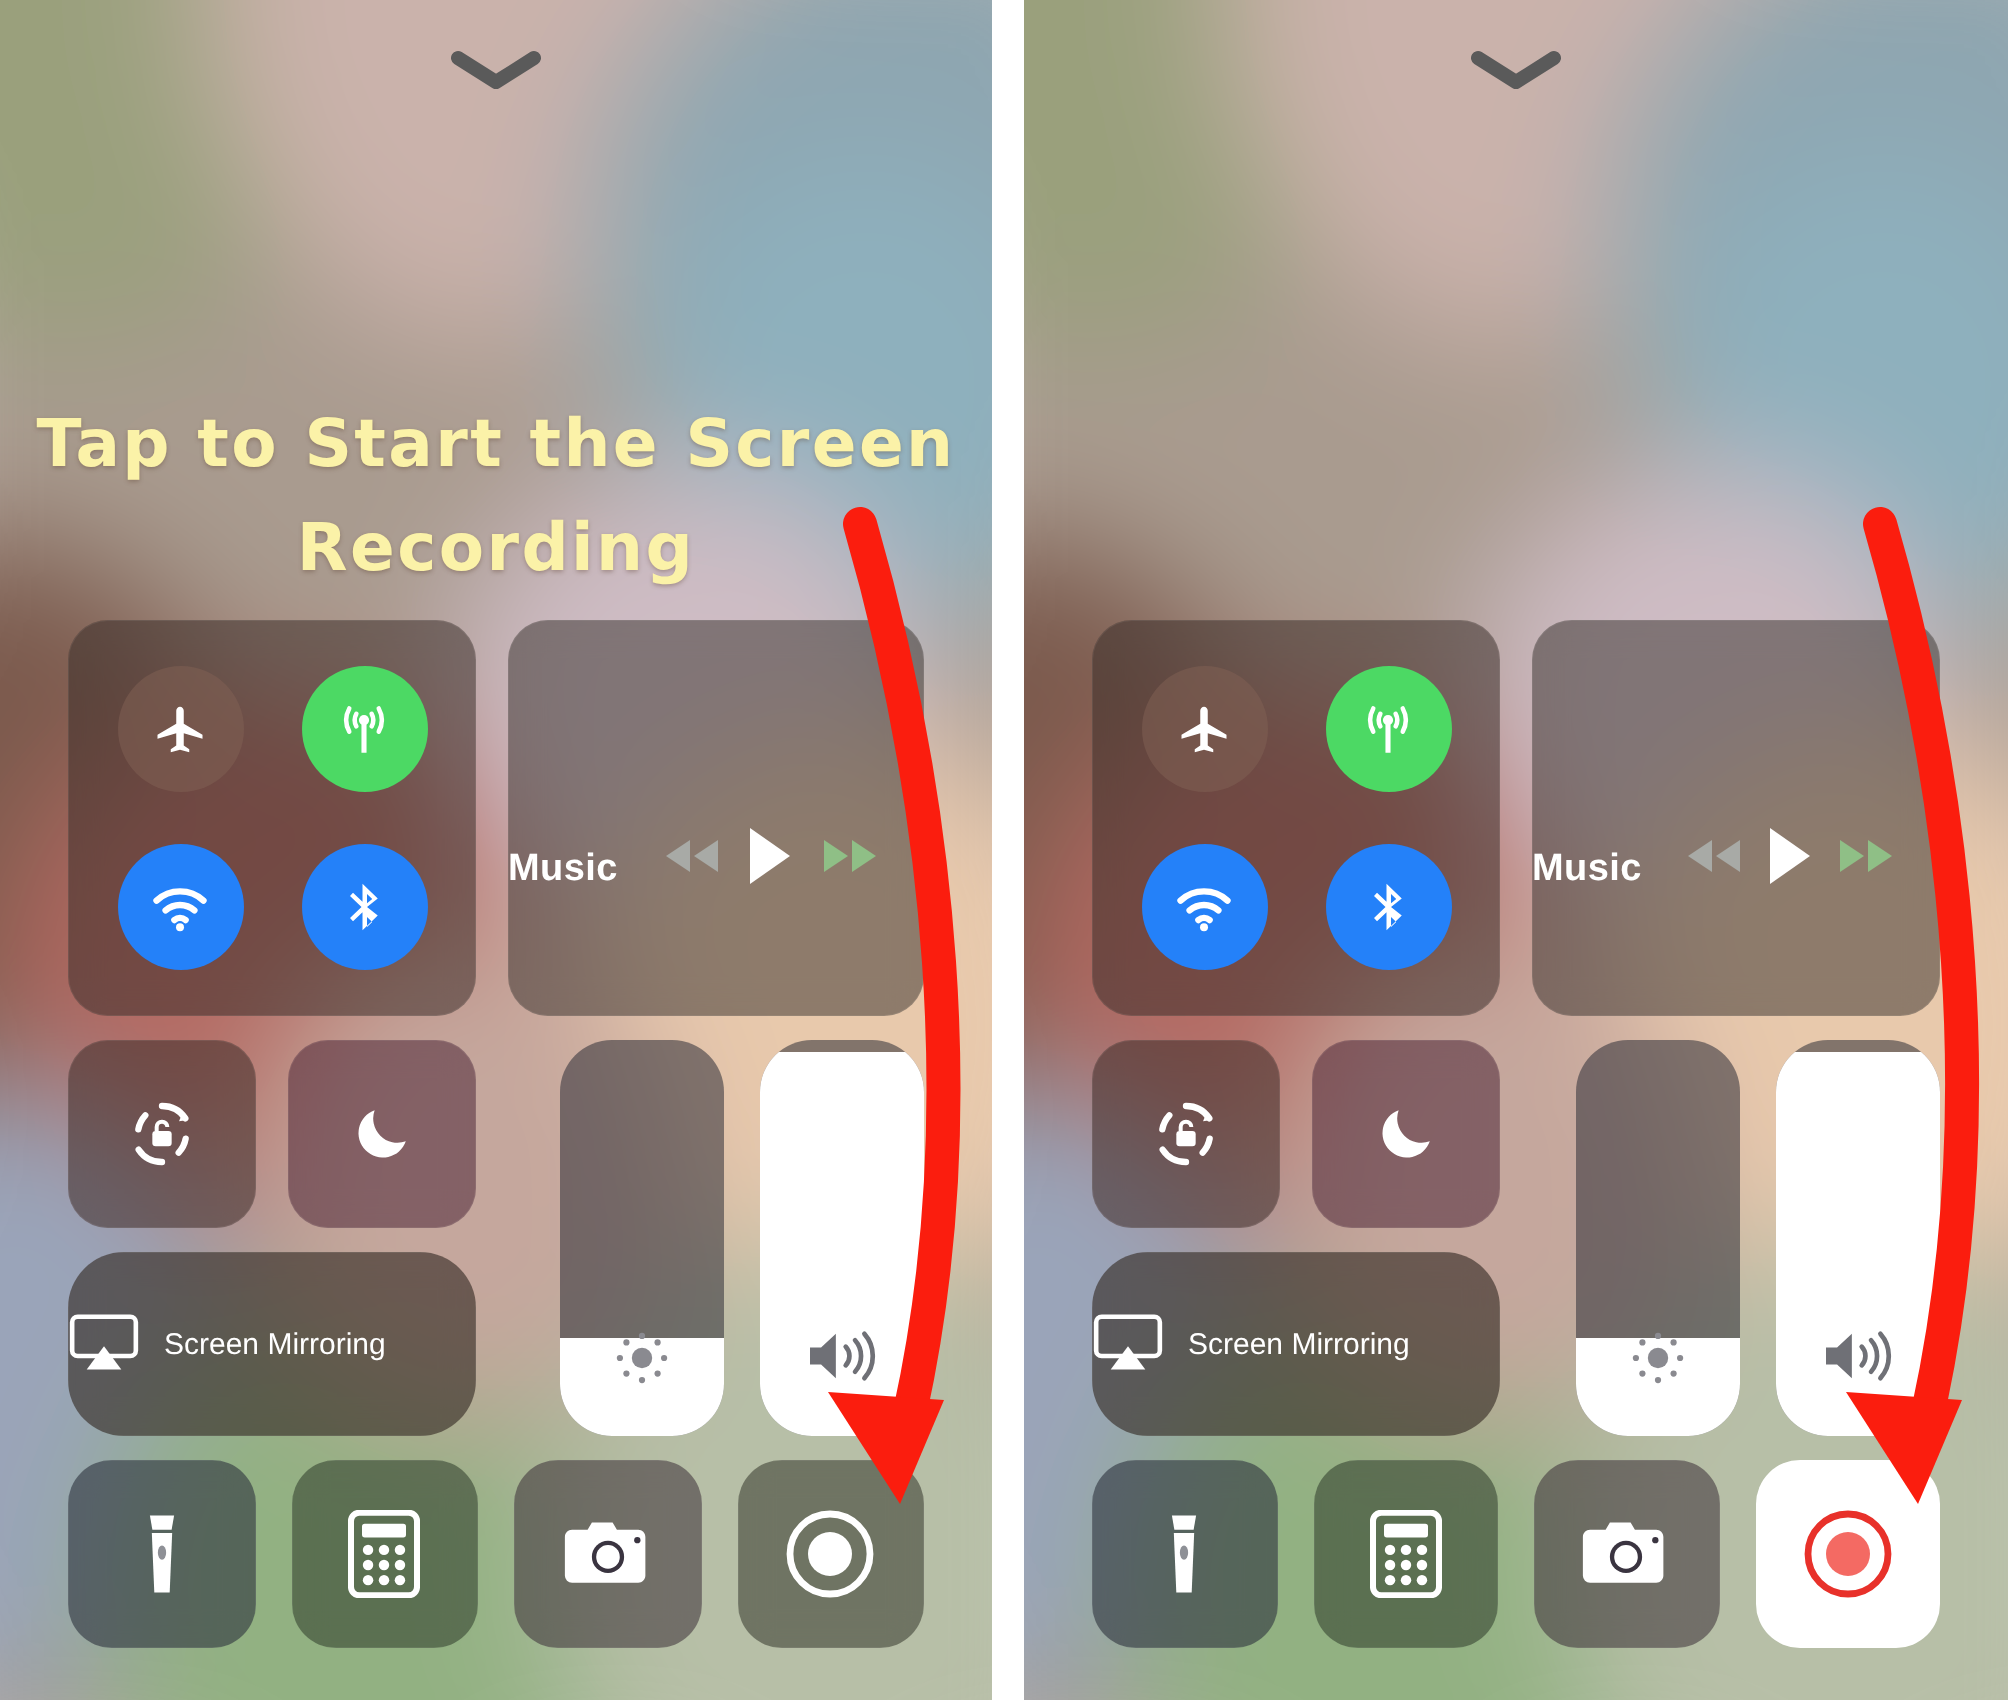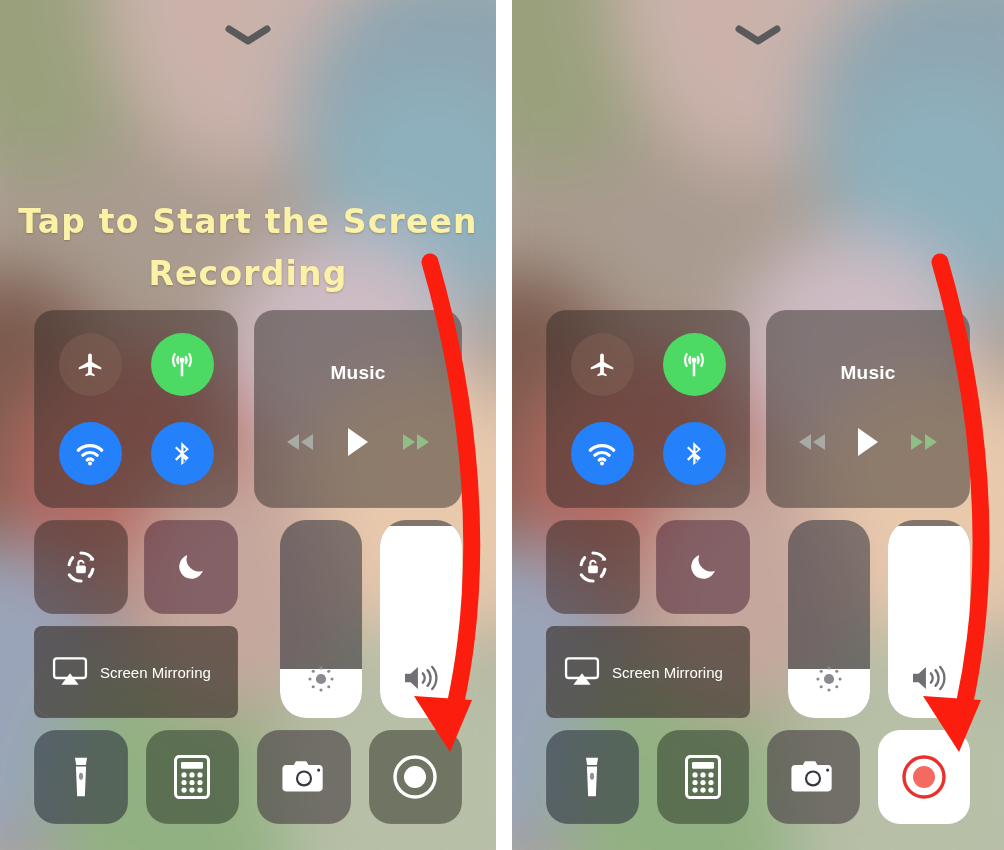--- a/index.html
+++ b/index.html
@@ -81,21 +81,21 @@
     width:63px; height:63px; border-radius:50%;
     display:flex; align-items:center; justify-content:center;
   }
   .toggle.off{ background:rgba(128,96,84,0.55); }
   .toggle.green{ background:#4cd964; }
   .toggle.blue{ background:#2481f9; }
 
   
   .music{
     flex:1 1 auto; height:198px;
-    display:flex; flex-direction:column; align-items:center;
+    display:flex; flex-direction:row; align-items:center;
     background:rgba(52,46,42,0.50);
   }
   .music-title{
     margin-top:52px;
     font-size:19px; font-weight:bold; color:#fff;
     letter-spacing:.2px;
   }
   .music-controls{
     margin-top:42px;
     width:100%;
@@ -107,23 +107,23 @@
   .mid-left{ width:204px; display:flex; flex-direction:column; gap:12px; }
   .small-pair{ display:flex; gap:16px; }
   .square{
     width:94px; height:94px; border-radius:20px;
     display:flex; align-items:center; justify-content:center;
     background:rgba(62,44,40,0.55);
   }
   .square.dnd{ background:rgba(78,40,56,0.55); }
 
   .mirroring{
-    width:204px; height:92px; border-radius:8px;
+    width:204px; height:92px; border-radius:28px;
     background:rgba(52,42,36,0.62);
-    display:flex; align-items:center; gap:12px; padding-left:18px;
+    display:flex; align-items:center; gap:12px; 
   }
   .mirroring-label{
     color:#fff; font-size:15px; line-height:19px; font-weight:500;
   }
 
   .sliders{ flex:1 1 auto; display:flex; gap:18px; justify-content:flex-end; }
   .slider{
     width:82px; height:198px; border-radius:26px;
     position:relative; overflow:hidden;
     background:rgba(45,45,55,0.55);

